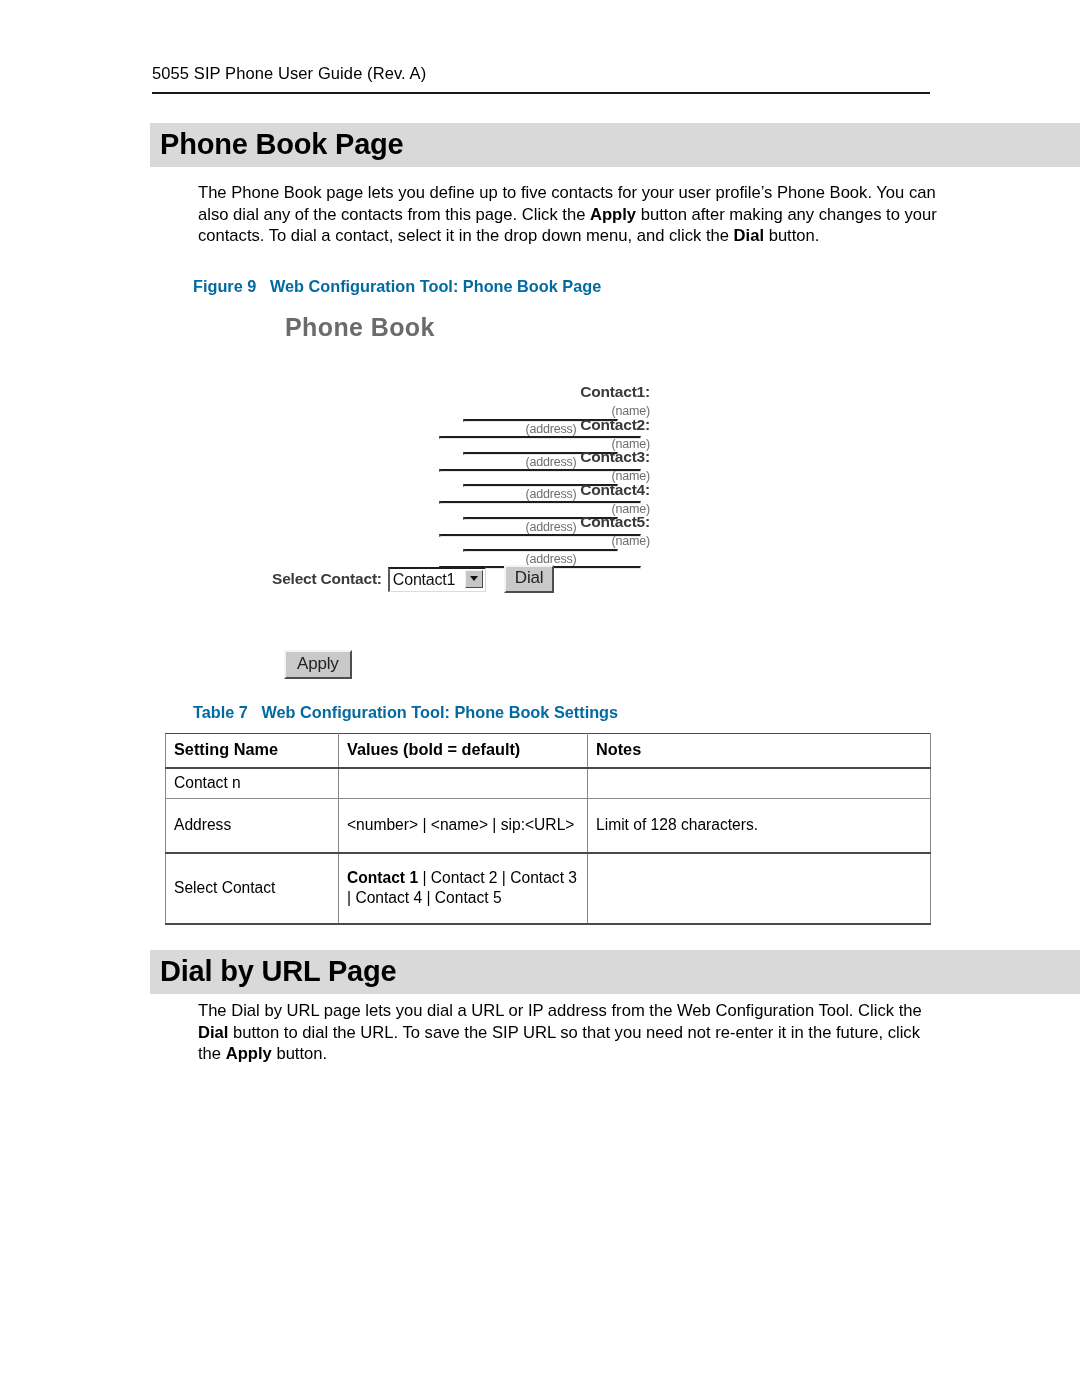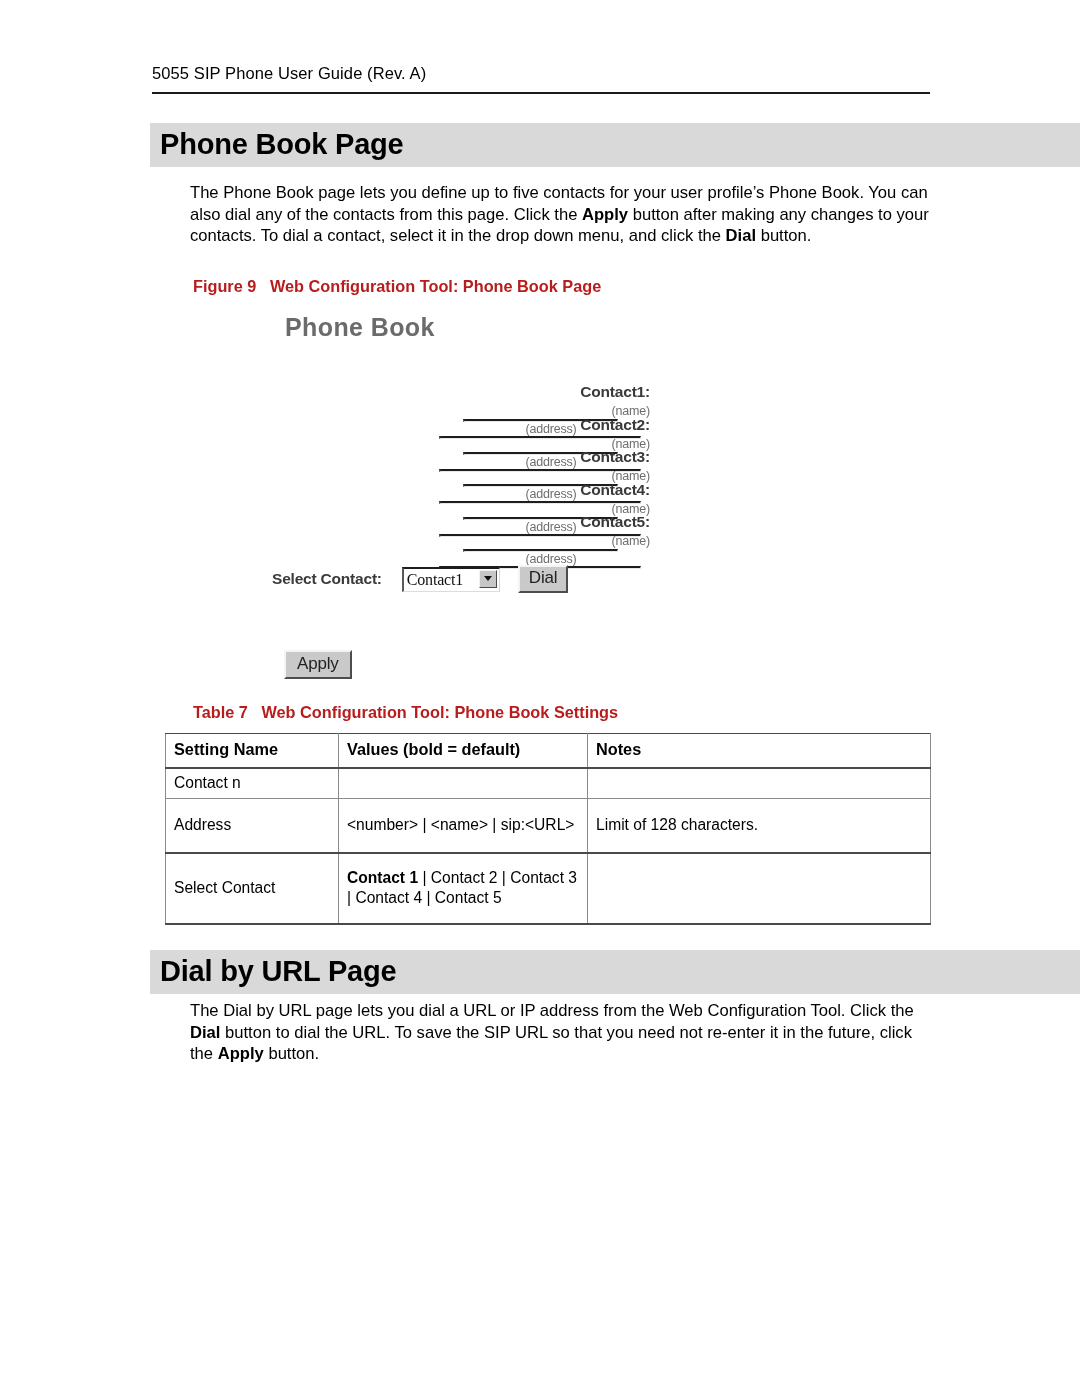--- a/index.html
+++ b/index.html
@@ -54,38 +54,38 @@
     padding: 6px 0 7px 10px;
     line-height: 1.05;
     color: #000;
   }
   #heading-phone-book { top: 123px; height: 44px; }
   #heading-dial-url   { top: 950px; height: 44px; }
 
   
   .body-para {
     position: absolute;
-    left: 190px;
+    left: 198px;
     width: 748px;
     font-size: 16.6px;
     line-height: 21.5px;
     color: #000;
     text-align: left;
   }
   #intro-para { top: 182px; }
   #dial-url-para { top: 1000px; }
   .body-para b { font-weight: bold; }
 
   
   .caption {
     position: absolute;
     left: 193px;
     font-size: 16.3px;
     font-weight: bold;
-    color: #b91c1c;
+    color: #0369a1;
     white-space: pre;
   }
   #figure-caption { top: 277px; }
   #table-caption  { top: 703px; }
 
   
   .figure-shot {
     position: absolute;
     left: 150px;
     top: 305px;
@@ -171,22 +171,21 @@
     width: 98px;
     height: 25px;
     background: #ffffff;
     border-top: 2px solid #1d1d1d;
     border-left: 2px solid #5a5a5a;
     border-right: 1px solid #d6d6d6;
     border-bottom: 1px solid #dcdcdc;
     box-sizing: border-box;
     display: flex;
     align-items: center;
-    margin-left: 20px;
-    font-family: Liberation Serif, serif;
+    margin-left: 6px;
   }
   .win-select .sel-value {
     font-size: 16px;
     color: #111;
     padding-left: 3px;
     letter-spacing: -0.2px;
   }
   .sel-arrow-box {
     position: absolute;
     right: 2px;

